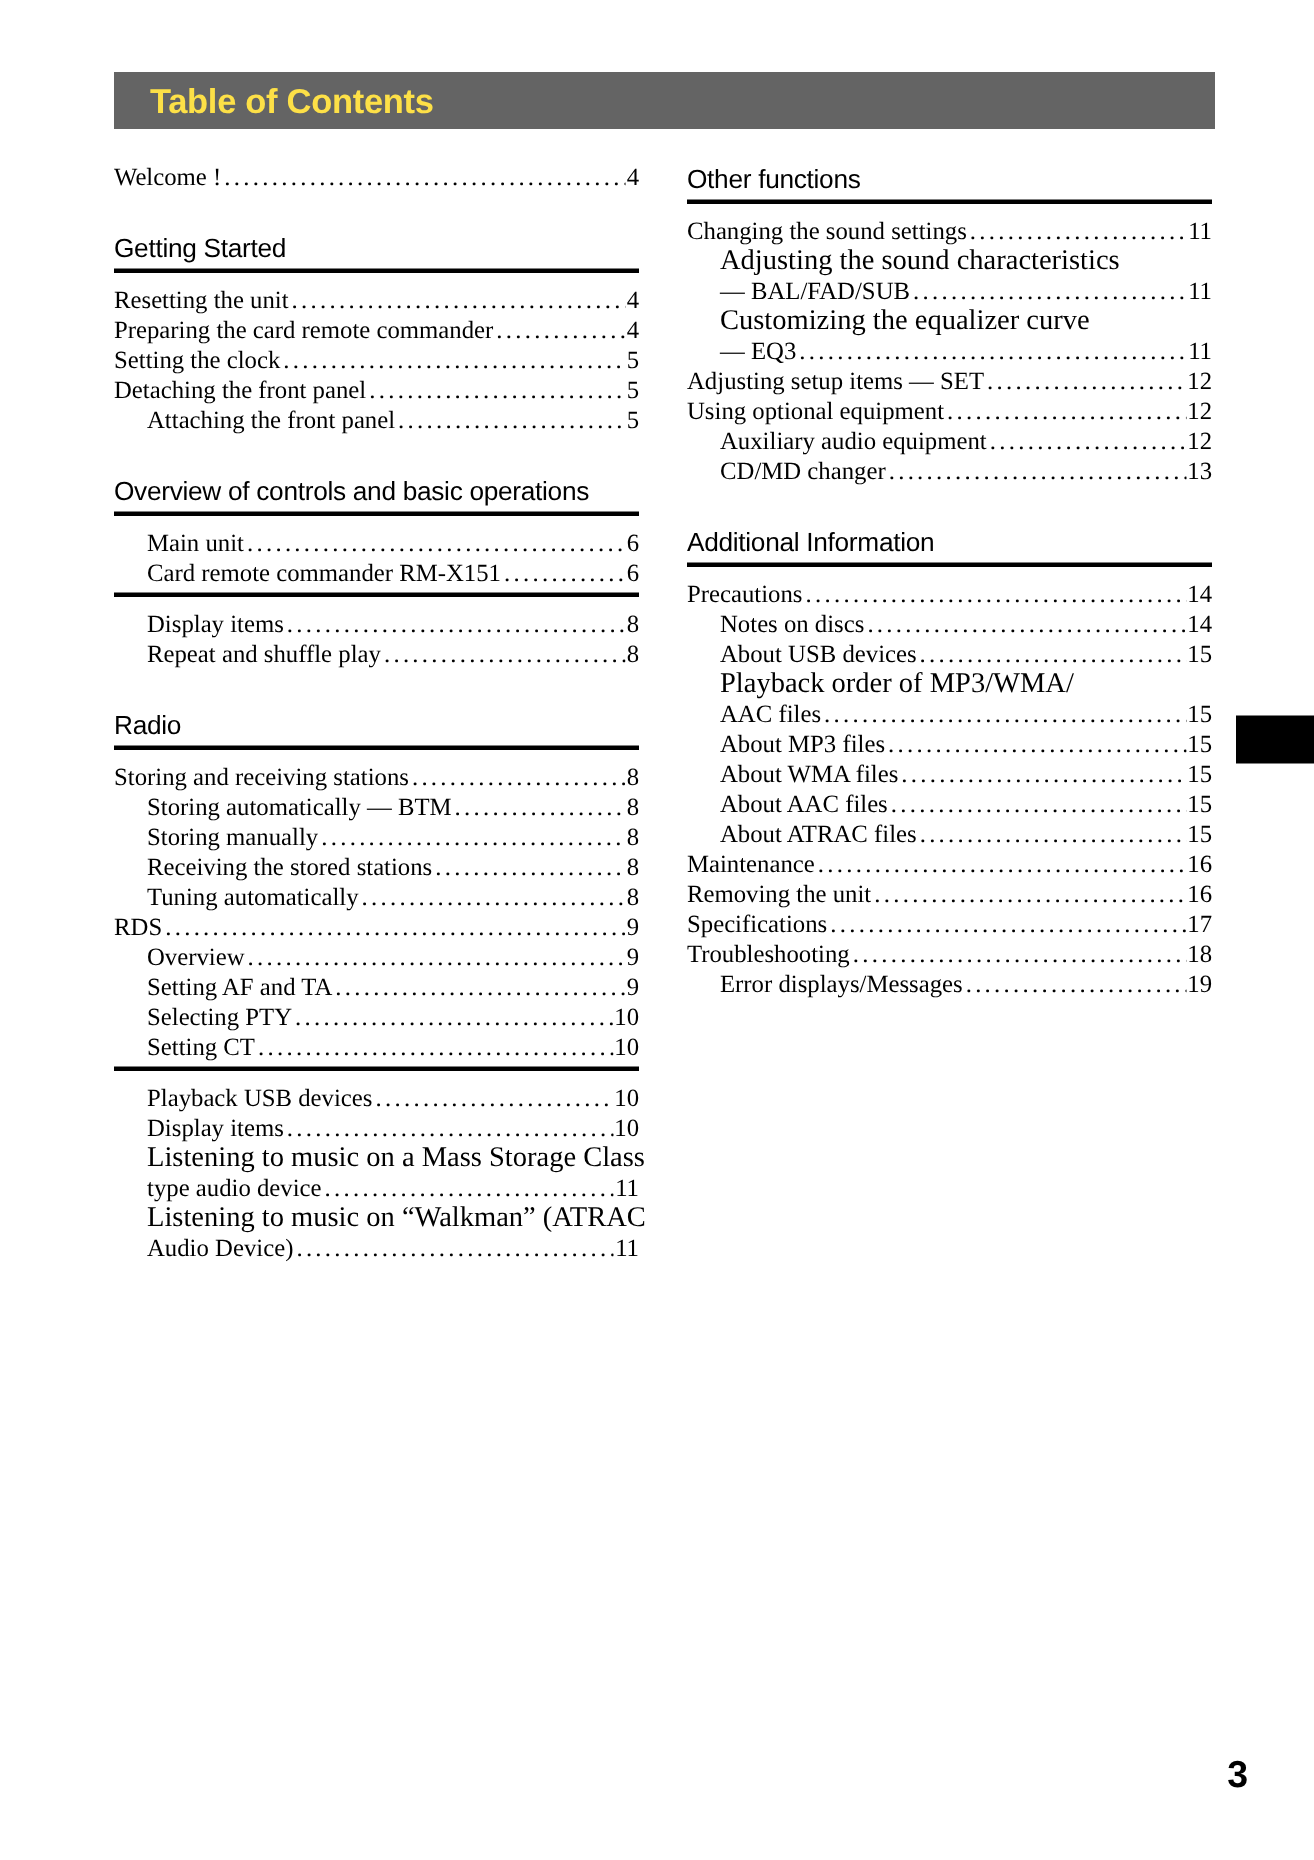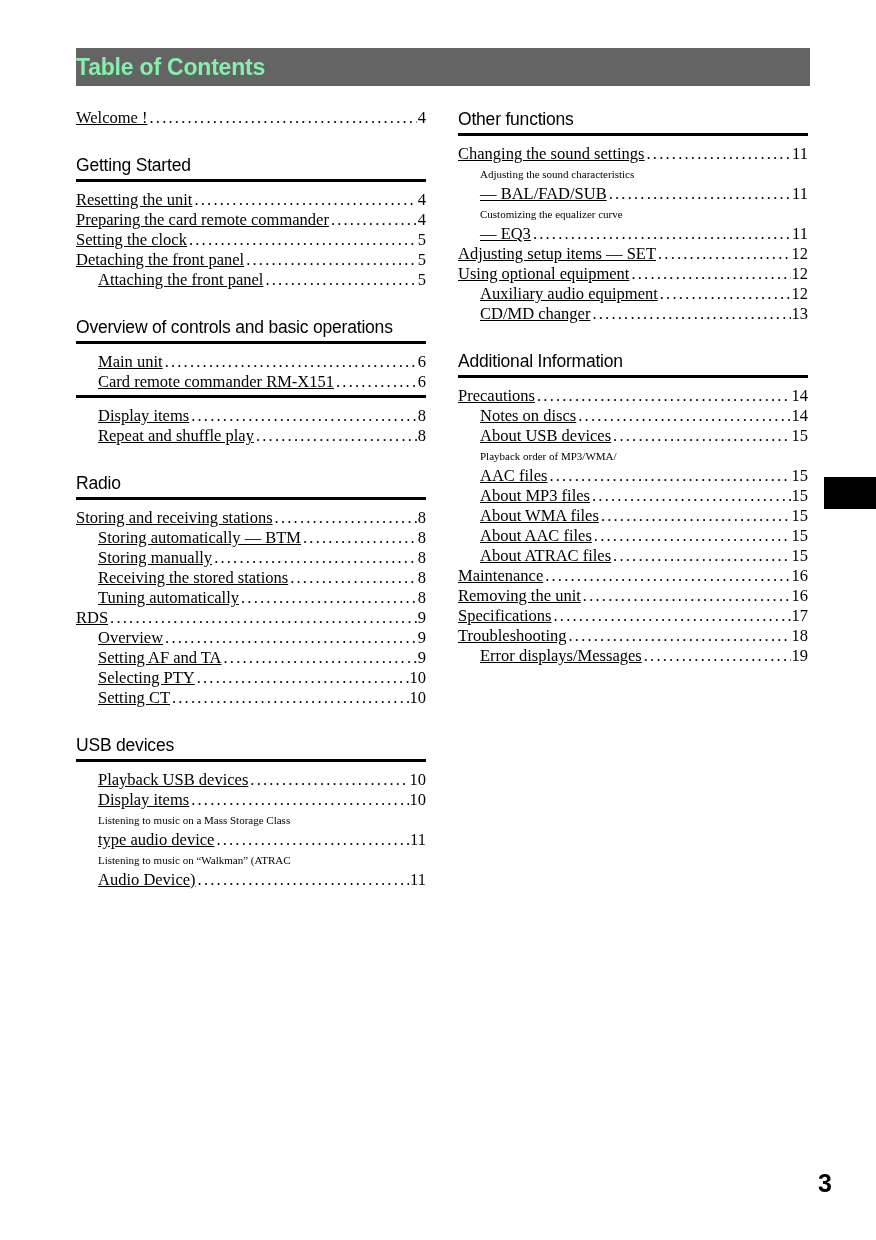--- a/index.html
+++ b/index.html
@@ -25,22 +25,22 @@
     height: 38px;
     background: #646464;
     display: flex;
     align-items: center;
   }
   .toc-header-title {
     font-family: "Liberation Sans", sans-serif;
     font-weight: bold;
     font-size: 23px;
     letter-spacing: -0.2px;
-    color: #86efac;
-    padding-left: 0;
+    color: #fde047;
+    padding-left: 24px;
   }
 
   
   .columns {
     position: absolute;
     left: 76px;
     top: 108px;
     width: 734px;
   }
   .col {
@@ -79,40 +79,39 @@
     align-items: flex-end;
     font-size: 16.5px;
     line-height: 20px;
     white-space: nowrap;
   }
   .entry.lvl1 { padding-left: 0px; }
   .entry.lvl2 { padding-left: 22px; }
 
   .entry-label {
     flex: 0 0 auto;
-    text-decoration: underline;
   }
   .entry-dots {
     flex: 1 1 auto;
     overflow: hidden;
     white-space: nowrap;
     font-size: 16.5px;
     letter-spacing: 2.2px;
     padding: 0 1px 0 2px;
     color: #000;
   }
   .entry-page {
     flex: 0 0 auto;
     text-align: right;
     padding-left: 1px;
   }
 
   
   .entry-cont {
-    font-size: 11px;
+    font-size: 19px;
     line-height: 20px;
     white-space: nowrap;
   }
   .entry-cont.lvl2 { padding-left: 22px; }
 
   
   .thumb-tab {
     position: absolute;
     right: 0px;
     top: 477px;
@@ -252,21 +251,20 @@
           <span class="entry-dots">..........................................................................................</span>
           <span class="entry-page">10</span>
         </div>
         <div class="entry lvl2">
           <span class="entry-label">Setting CT</span>
           <span class="entry-dots">..........................................................................................</span>
           <span class="entry-page">10</span>
         </div>
       </div>
       <div class="section">
-        <div class="section-head section-spacer-top">USB devices</div>
         <div class="section-rule"></div>
         <div class="entry lvl2">
           <span class="entry-label">Playback USB devices</span>
           <span class="entry-dots">..........................................................................................</span>
           <span class="entry-page">10</span>
         </div>
         <div class="entry lvl2">
           <span class="entry-label">Display items</span>
           <span class="entry-dots">..........................................................................................</span>
           <span class="entry-page">10</span>

